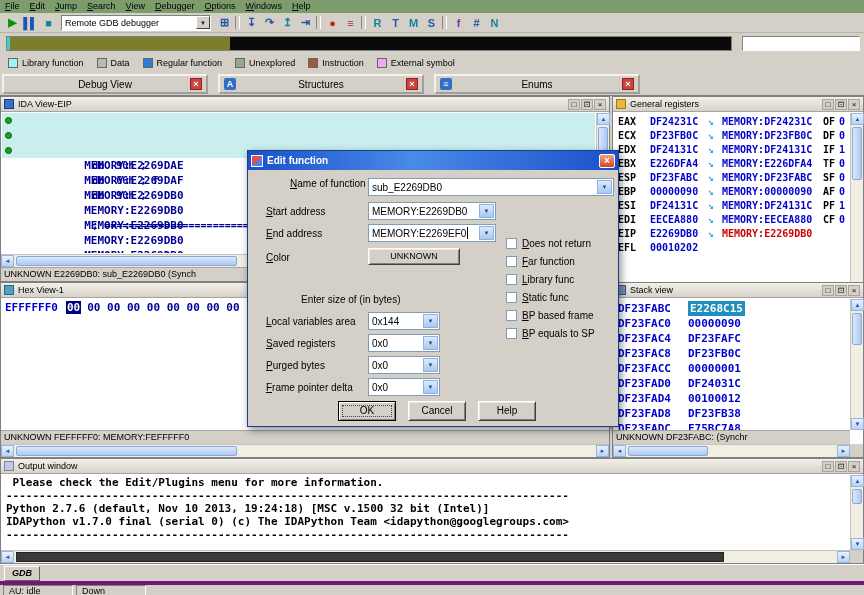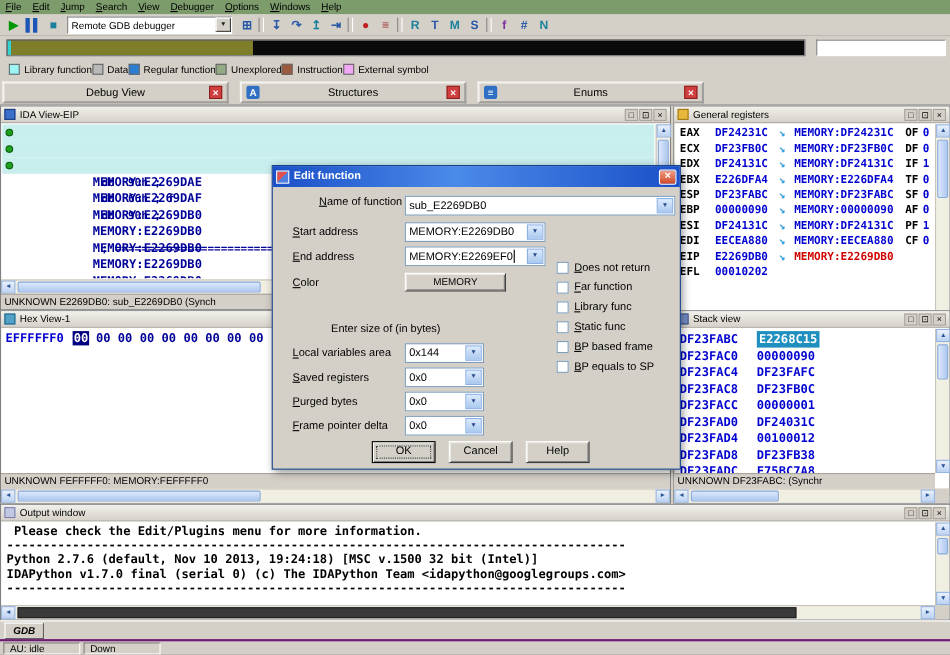--- a/index.html
+++ b/index.html
@@ -28,21 +28,21 @@
   
   .navrow { position:absolute; top:33px; left:0; right:0; height:21px; background:#d4d0c8; }
   .navband { position:absolute; left:6px; top:3px; width:726px; height:15px;
     border:1px solid #808080; background:#0a0a0a; }
   .seg-tick { position:absolute; left:0; top:0; bottom:0; width:3px; background:#35d0d0; }
   .seg-lib  { position:absolute; left:3px; top:0; bottom:0; width:220px; background:#7e7e2a; }
   .nav-input { position:absolute; right:4px; top:3px; width:118px; height:15px; background:#fff;
     border:1px solid; border-color:#808080 #fff #fff #808080; }
   
   .legendrow { position:absolute; top:54px; left:0; right:0; height:18px; background:#d4d0c8;
-    display:flex; align-items:center; padding-left:8px; font-size:9px; }
+    display:flex; align-items:center; gap:13px; padding-left:8px; font-size:9px; }
   .legend-item { display:flex; align-items:center; gap:4px; }
   .legend-swatch { width:10px; height:10px; border:1px solid #666; }
   
   .tabrow { position:absolute; top:72px; left:0; right:0; height:24px; background:#d4d0c8;
     border-bottom:1px solid #808080; display:flex; gap:10px; padding:2px 0 0 2px; }
   .doctab { width:206px; height:20px; background:#d4d0c8; border:2px outset #f4f2ee;
     display:flex; align-items:center; gap:4px; font-size:10px; padding:0 4px; }
   .doctab .lbl { flex:1; text-align:center; }
   .tabicon { width:12px; height:12px; border-radius:2px; background:#2f6fc4; color:#fff;
     font-size:9px; font-weight:bold; display:flex; align-items:center; justify-content:center; }
@@ -128,21 +128,21 @@
   .sb-thumb-dark { position:absolute; left:2px; top:1px; width:86%; height:10px;
     background:#3a3a3a; border:1px solid #222; }
   .sb-corner { position:absolute; right:0; bottom:0; width:13px; height:13px; background:#d4d0c8; }
   
   .bottombar { position:absolute; top:564px; left:0; right:0; height:17px; background:#d4d0c8;
     border-top:1px solid #fff; }
   .gdb-tab { position:absolute; left:4px; top:1px; width:36px; height:15px; background:#d4d0c8;
     border:1px solid; border-color:#fff #606060 #606060 #fff; font-size:9px; font-weight:bold;
     text-align:center; line-height:13px;font-style:italic; }
   .statusbar { position:absolute; bottom:0; left:0; right:0; height:14px; background:#d4d0c8;
-    border-top:2px solid #701a75; display:flex; align-items:center; font-size:9px; }
+    border-top:4px solid #701a75; display:flex; align-items:flex-start; font-size:9px; }
   .scell { border:1px solid; border-color:#808080 #fff #fff #808080; height:11px;
     line-height:10px; padding:0 5px; margin-left:3px; min-width:70px; }
   
   #dialog { position:absolute; left:247px; top:150px; width:372px; height:277px;
     background:#d4d0c8; border:1px solid #16418c; box-shadow:2px 3px 8px rgba(0,0,0,.45);
     z-index:20; }
   .dtitle { height:19px; background:linear-gradient(90deg,#1a50c8,#4a8ae8 45%,#1a50c8);
     color:#fff; font-weight:bold; font-size:10px; display:flex; align-items:center;
     gap:4px; padding:0 3px; }
   .dicon { width:12px; height:12px; background:linear-gradient(135deg,#e05050 50%,#5080e0 50%);
@@ -689,21 +689,21 @@
       </span>
 
       <span class="dlabel" style="left:10px; top:58px;"><u>E</u>nd address</span>
       <span class="xcombo abs" id="end-combo">
         <span>MEMORY:E2269EF0</span>
         <span class="caret"></span>
         <span class="xarrow">▼</span>
       </span>
 
       <span class="dlabel" style="left:10px; top:82px;"><u>C</u>olor</span>
-      <span class="btn3d" id="color-btn">MEMORY</span>
+      <span class="btn3d" id="color-btn">UNKNOWN</span>
 
       <div class="cbgroup">
 
           <label class="cbrow">
             <span class="cbox"></span>
             <span><u>D</u>oes not return</span>
           </label>
 
           <label class="cbrow">
             <span class="cbox"></span>

